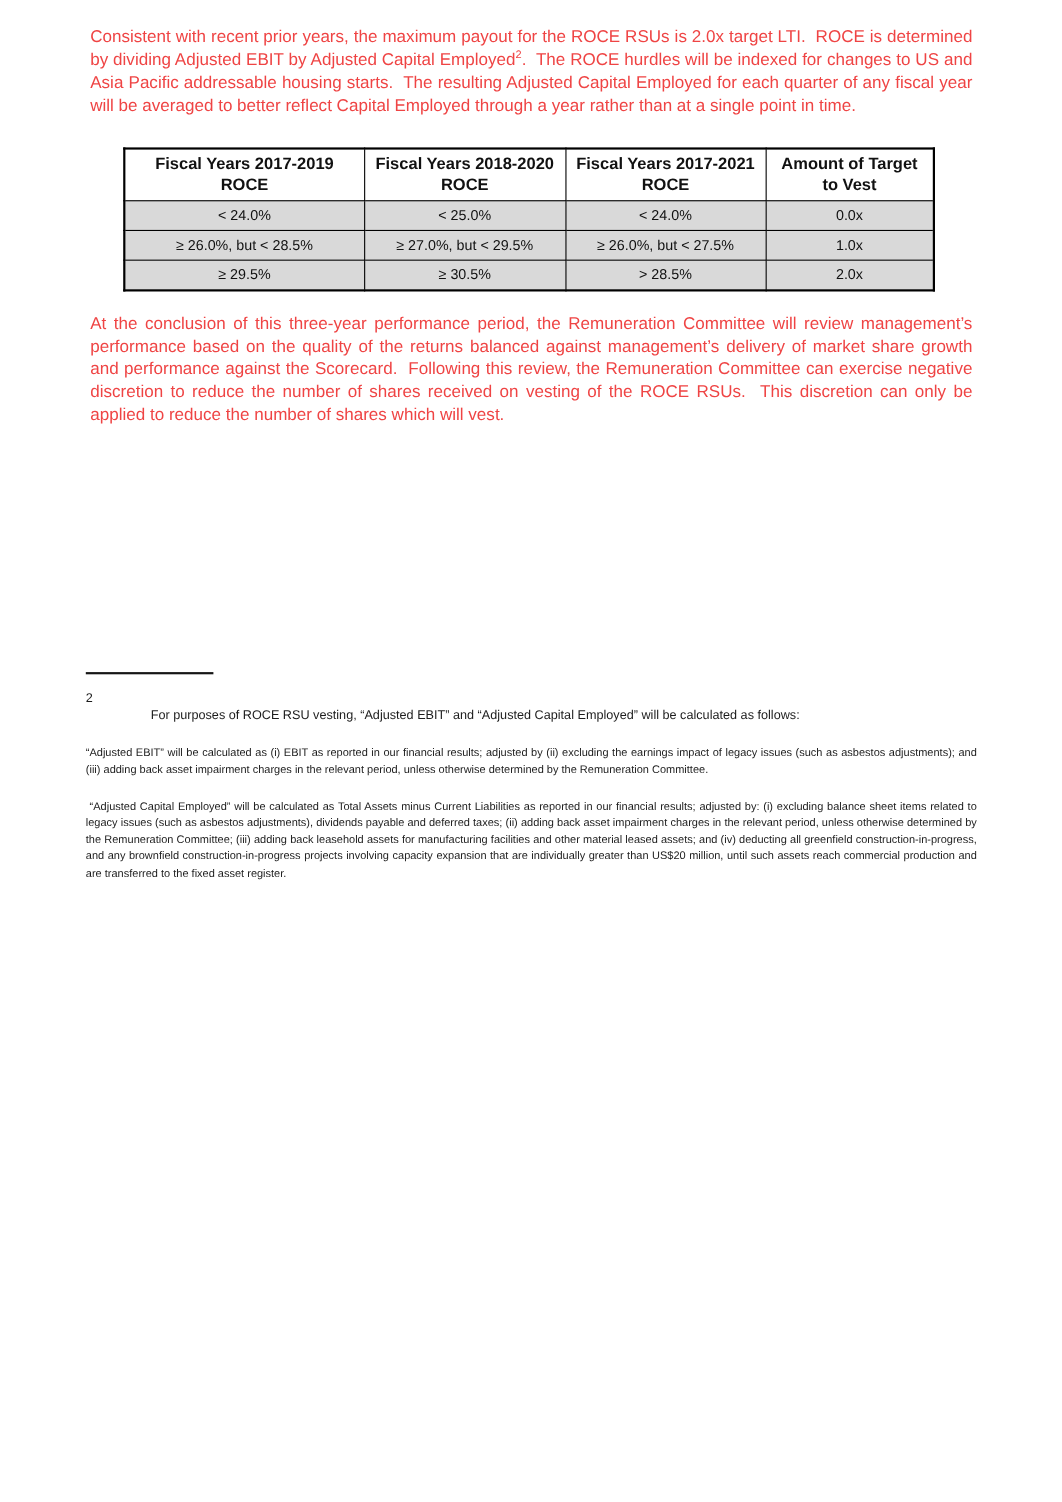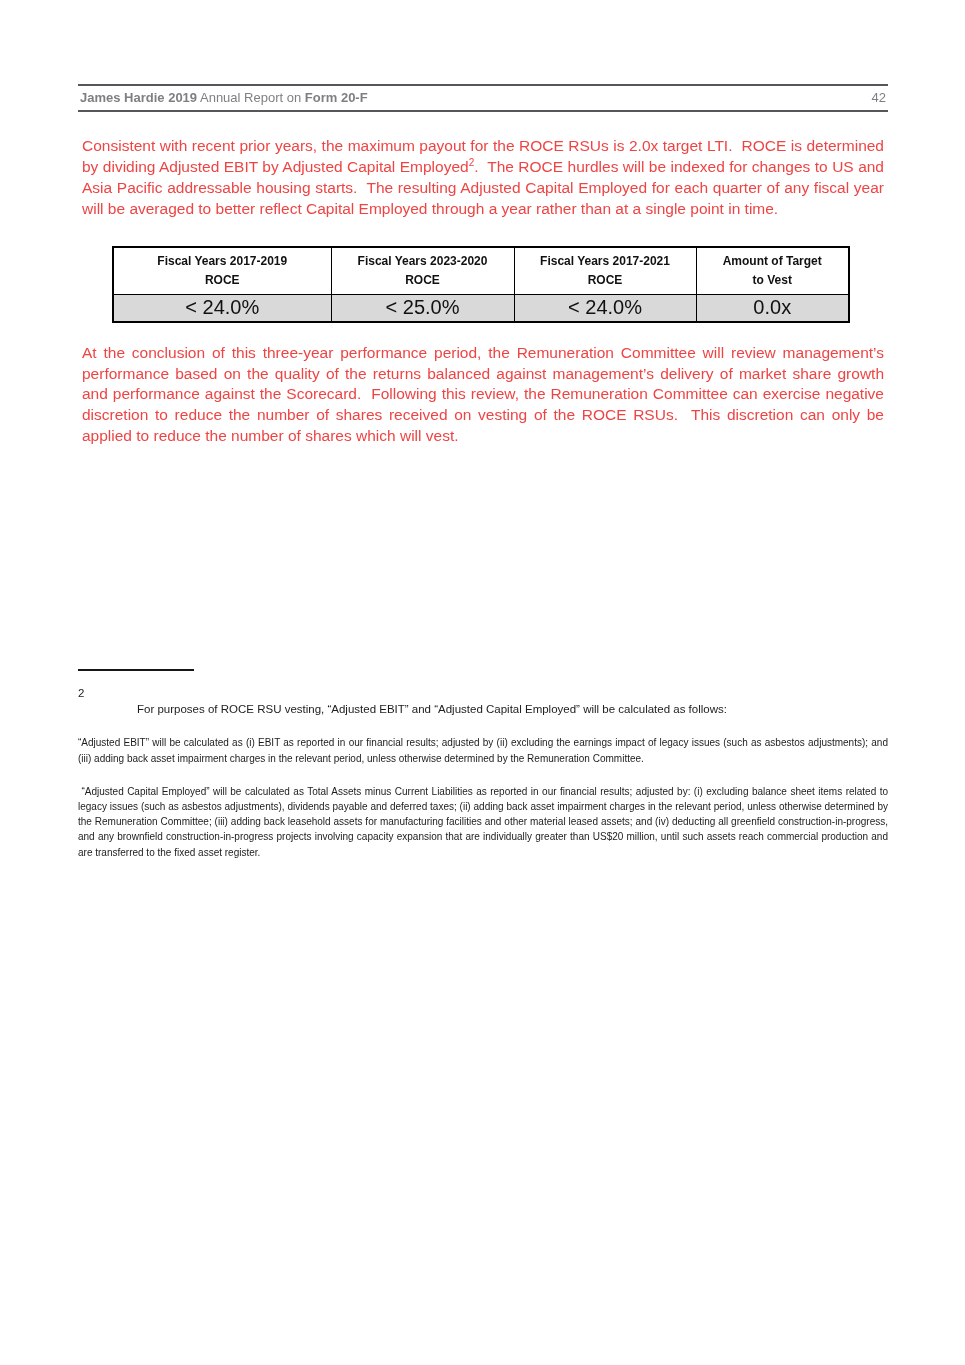--- a/index.html
+++ b/index.html
@@ -55,28 +55,28 @@
     table-layout: fixed;
   }
   .hurdle-table th, .hurdle-table td {
     border: 1px solid #000000;
     text-align: center;
     vertical-align: middle;
     font-family: "Liberation Sans", sans-serif;
     color: #111111;
   }
   .hurdle-table th {
-    font-size: 12px;
+    font-size: 15px;
     font-weight: bold;
     line-height: 19px;
     padding: 4px 2px;
     white-space: pre-line;
   }
   .hurdle-table td {
-    font-size: 20px;
+    font-size: 13px;
     height: 26px;
     padding: 0 6px;
   }
   .hurdle-table tr.shaded td { background: #d9d9d9; }
   
   .fn-rule {
     margin: 222px 0 0 0;
     width: 116px;
     height: 0;
     border: none;
@@ -98,54 +98,62 @@
     text-align: justify;
     white-space: pre-wrap;
     color: #1c1c1c;
   }
 </style>
 </head>
 <body>
 
 <div class="page">
 
-  <div class="running-header">
-    <div class="rh-left"><span class="bold">James Hardie 2019</span><span> Annual Report on </span><span class="bold">Form 20-F</span></div>
-    <div class="rh-right">42</div>
-  </div>
 
   <p class="para mt-p1"><span>Consistent with recent prior years, the maximum payout for the ROCE RSUs is 2.0x target LTI.  ROCE is determined by dividing Adjusted EBIT by Adjusted Capital Employed</span><sup>2</sup><span>.  The ROCE hurdles will be indexed for changes to US and Asia Pacific addressable housing starts.  The resulting Adjusted Capital Employed for each quarter of any fiscal year will be averaged to better reflect Capital Employed through a year rather than at a single point in time.</span></p>
 
 
 
   <table class="hurdle-table">
     <colgroup>
       <col style="width:218px">
       <col style="width:183px">
       <col style="width:182px">
       <col style="width:153px">
     </colgroup>
     <thead>
       <tr>
         <th>Fiscal Years 2017-2019
 ROCE</th>
-        <th>Fiscal Years 2023-2020
+        <th>Fiscal Years 2018-2020
 ROCE</th>
         <th>Fiscal Years 2017-2021
 ROCE</th>
         <th>Amount of Target
 to Vest</th>
       </tr>
     </thead>
     <tbody>
       <tr class="shaded">
         <td>&lt; 24.0%</td>
         <td>&lt; 25.0%</td>
         <td>&lt; 24.0%</td>
         <td>0.0x</td>
+      </tr>
+      <tr class="shaded">
+        <td>≥ 26.0%, but &lt; 28.5%</td>
+        <td>≥ 27.0%, but &lt; 29.5%</td>
+        <td>≥ 26.0%, but &lt; 27.5%</td>
+        <td>1.0x</td>
+      </tr>
+      <tr class="shaded">
+        <td>≥ 29.5%</td>
+        <td>≥ 30.5%</td>
+        <td>&gt; 28.5%</td>
+        <td>2.0x</td>
       </tr>
     </tbody>
   </table>
 
   <p class="para mt-p" style="margin-top:20px">At the conclusion of this three-year performance period, the Remuneration Committee will review management’s performance based on the quality of the returns balanced against management’s delivery of market share growth and performance against the Scorecard.  Following this review, the Remuneration Committee can exercise negative discretion to reduce the number of shares received on vesting of the ROCE RSUs.  This discretion can only be applied to reduce the number of shares which will vest.</p>
 
   <div class="fn-rule"></div>
 
   <div class="fn-line">
     <span class="fn-num">2</span>

